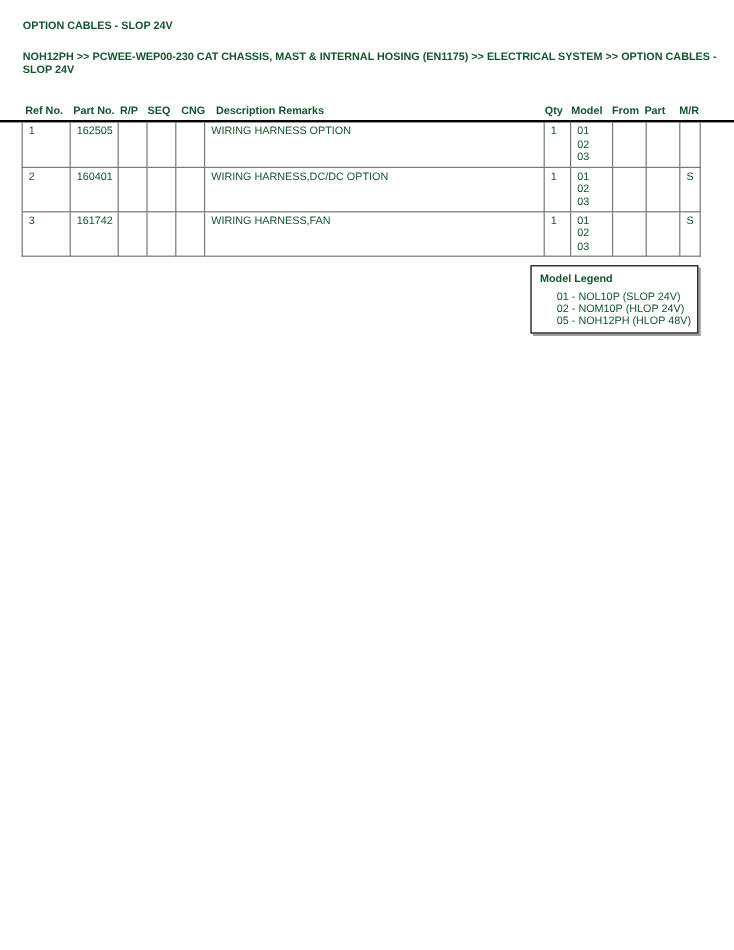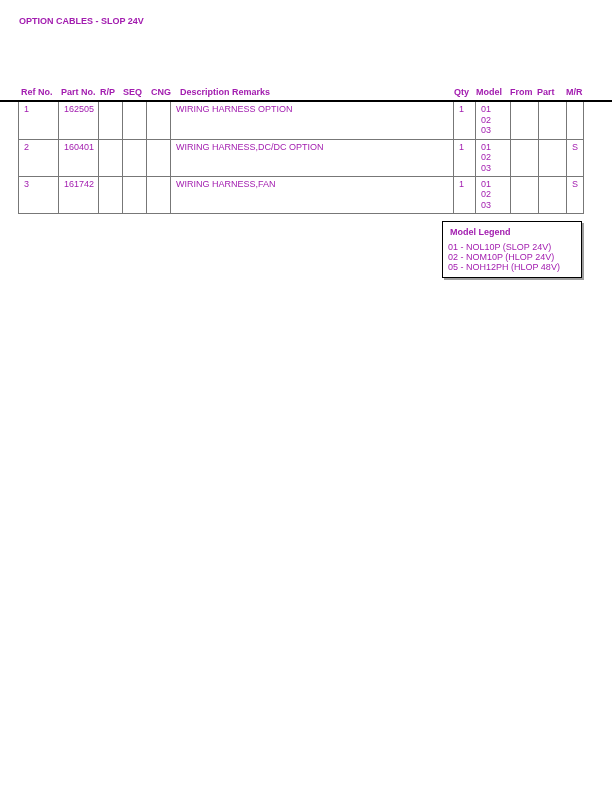--- a/index.html
+++ b/index.html
@@ -2,21 +2,21 @@
 <html><head>
 <meta charset="utf-8">
 <style>
   * { margin:0; padding:0; box-sizing:border-box; }
   html,body { background:#ffffff; }
   .page {
     position:relative;
     width:612px; height:792px;
     background:#ffffff;
     font-family:"Liberation Sans", sans-serif;
-    color:#a21caf;
+    color:#14532d;
     overflow:hidden;
   }
   .title {
     position:absolute; left:19px; top:16px;
     font-size:9px; font-weight:bold; white-space:nowrap;
   }
   .breadcrumb {
     position:absolute; left:19px; top:42px; width:580px;
     font-size:9px; font-weight:bold; line-height:10.5px;
   }
@@ -39,29 +39,30 @@
   table.parts tr { height:37px; }
   table.parts tr:first-child td { border-top:none; }
   td.model-cell { white-space:pre-line; }
   .legend {
     position:absolute; left:442px; top:221px; width:140px;
     background:#ffffff; border:1px solid #000000;
     box-shadow:2px 2px 0 #9e9e9e;
     padding:5px 4px 5px 5px;
   }
   .legend-title { font-size:9px; font-weight:bold; margin:0 0 5px 2px; white-space:nowrap; }
-  .legend-item { font-size:9px; line-height:10px; white-space:nowrap; }
+  .legend-item { font-size:9px; line-height:10px; white-space:nowrap;margin-left:16px; }
 </style>
 </head>
 <body>
 
 <div class="page">
 
   <div class="title">OPTION CABLES - SLOP 24V</div>
 
+  <div class="breadcrumb">NOH12PH &gt;&gt; PCWEE-WEP00-230 CAT CHASSIS, MAST &amp; INTERNAL HOSING (EN1175) &gt;&gt; ELECTRICAL SYSTEM &gt;&gt; OPTION CABLES - SLOP 24V</div>
 
   <div class="col-headers">
     <span style="left:21px">Ref No.</span>
     <span style="left:61px">Part No.</span>
     <span style="left:100px">R/P</span>
     <span style="left:123px">SEQ</span>
     <span style="left:151px">CNG</span>
     <span style="left:180px">Description Remarks</span>
     <span style="left:454px">Qty</span>
     <span style="left:476px">Model</span>

